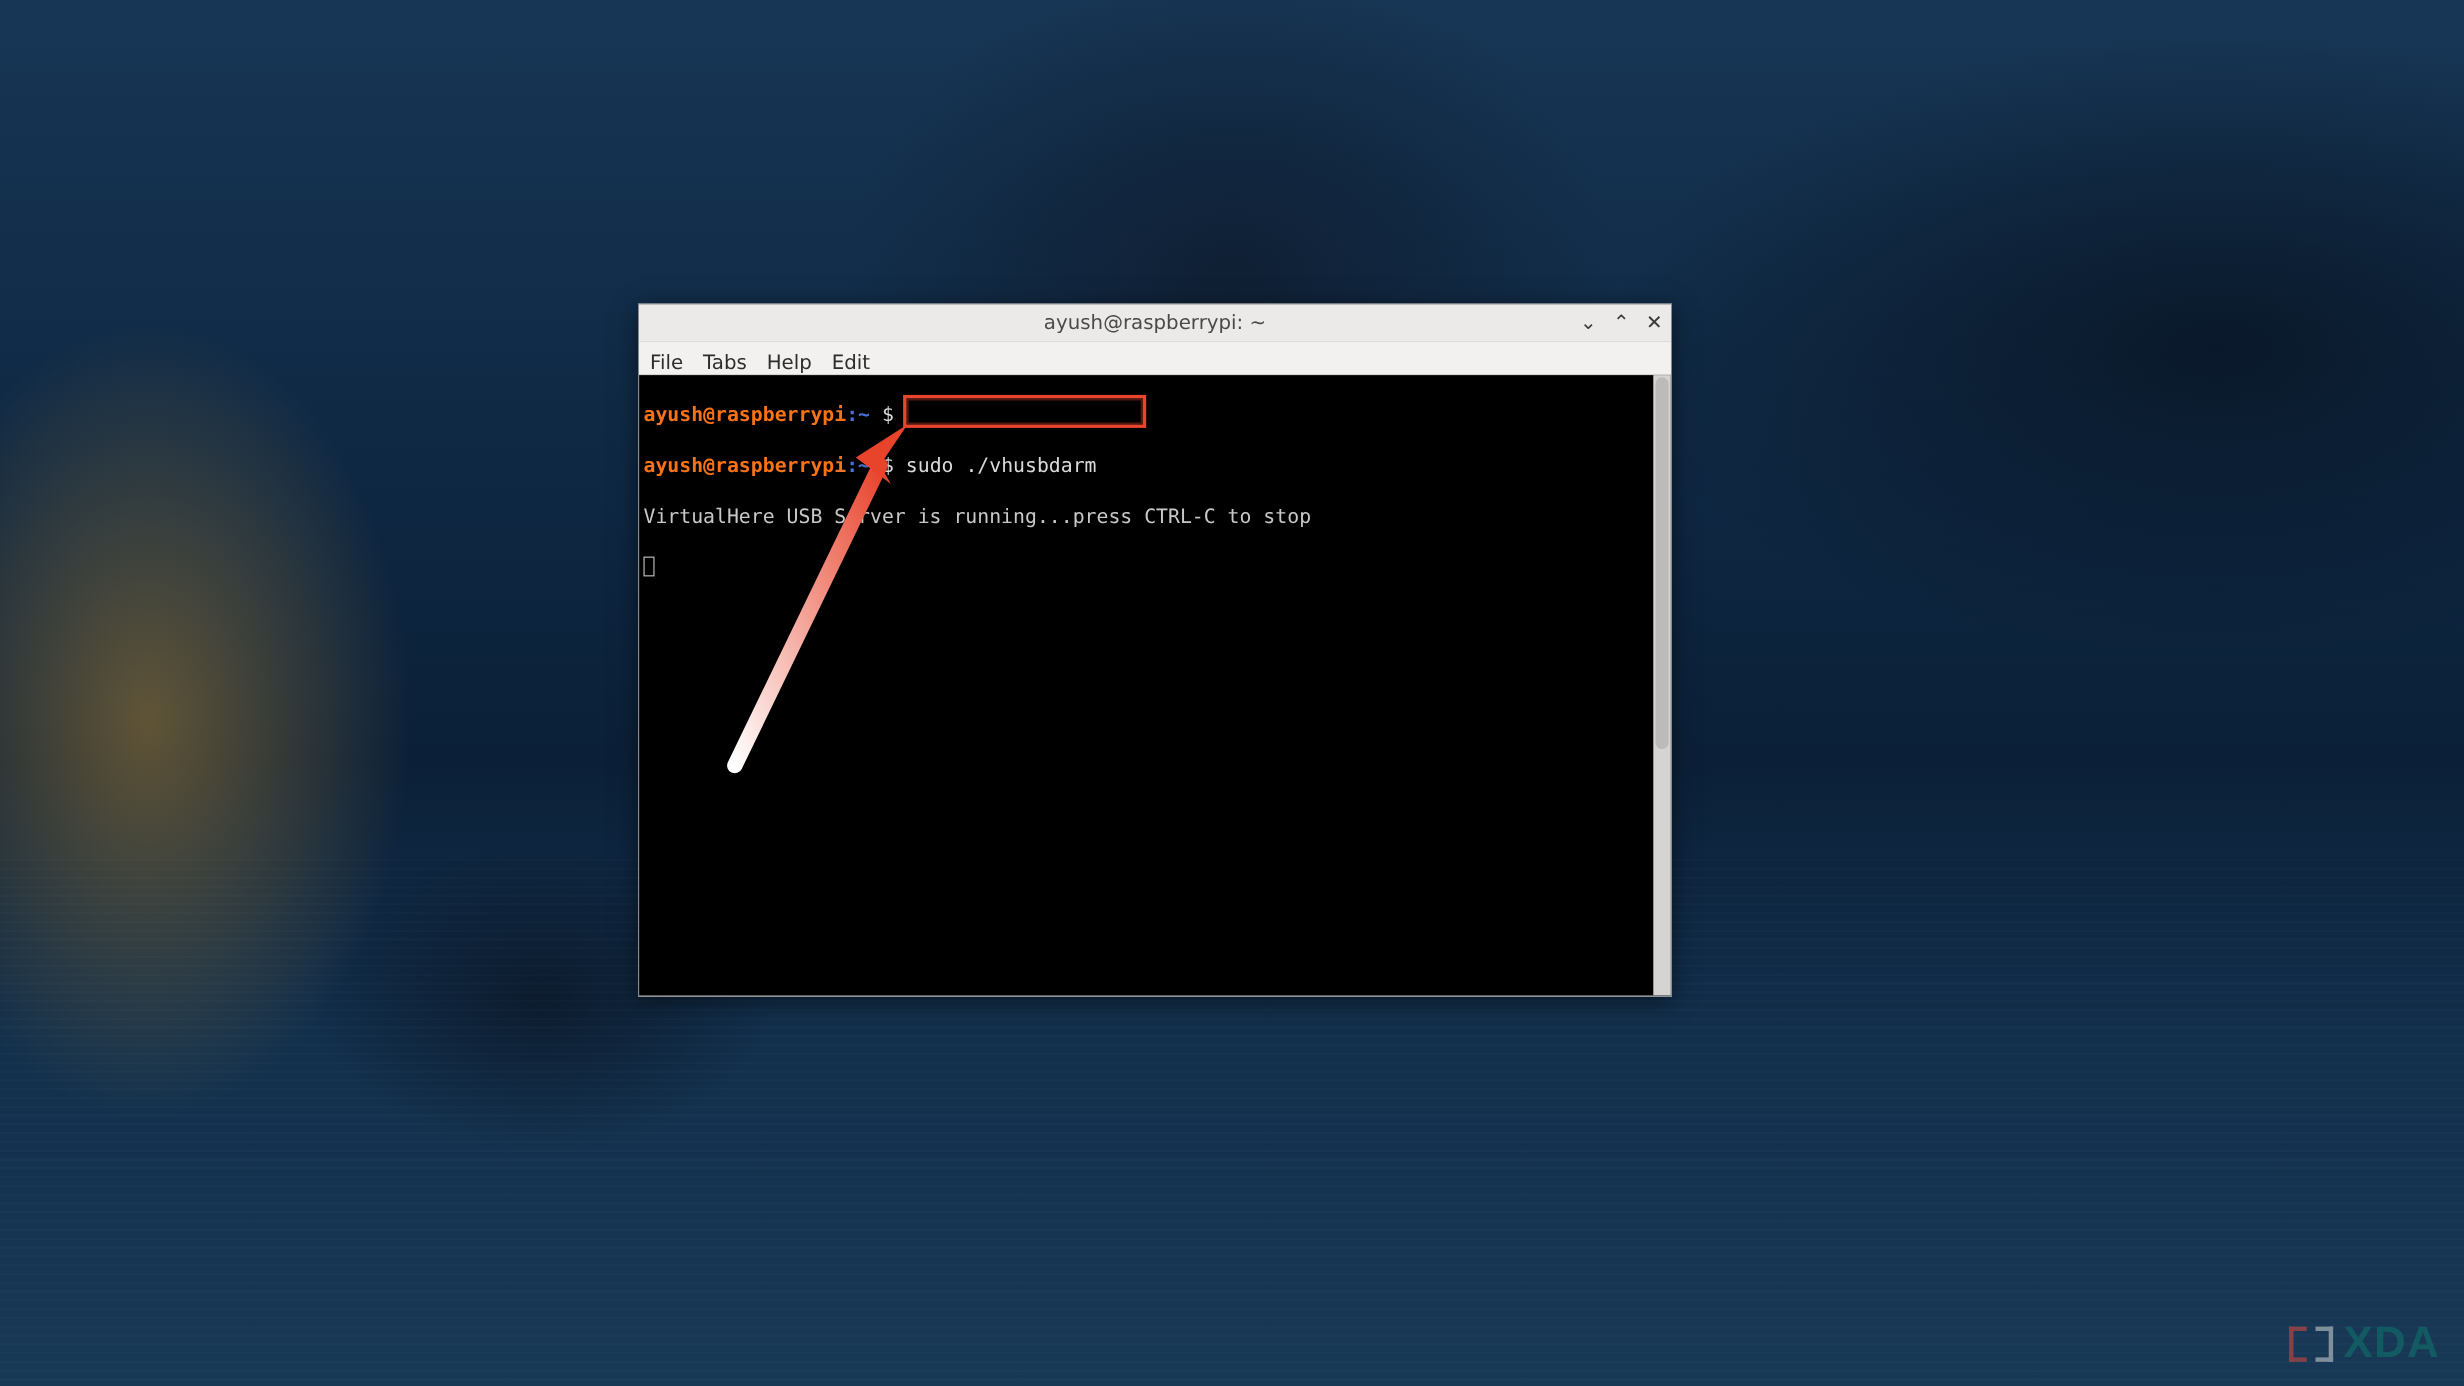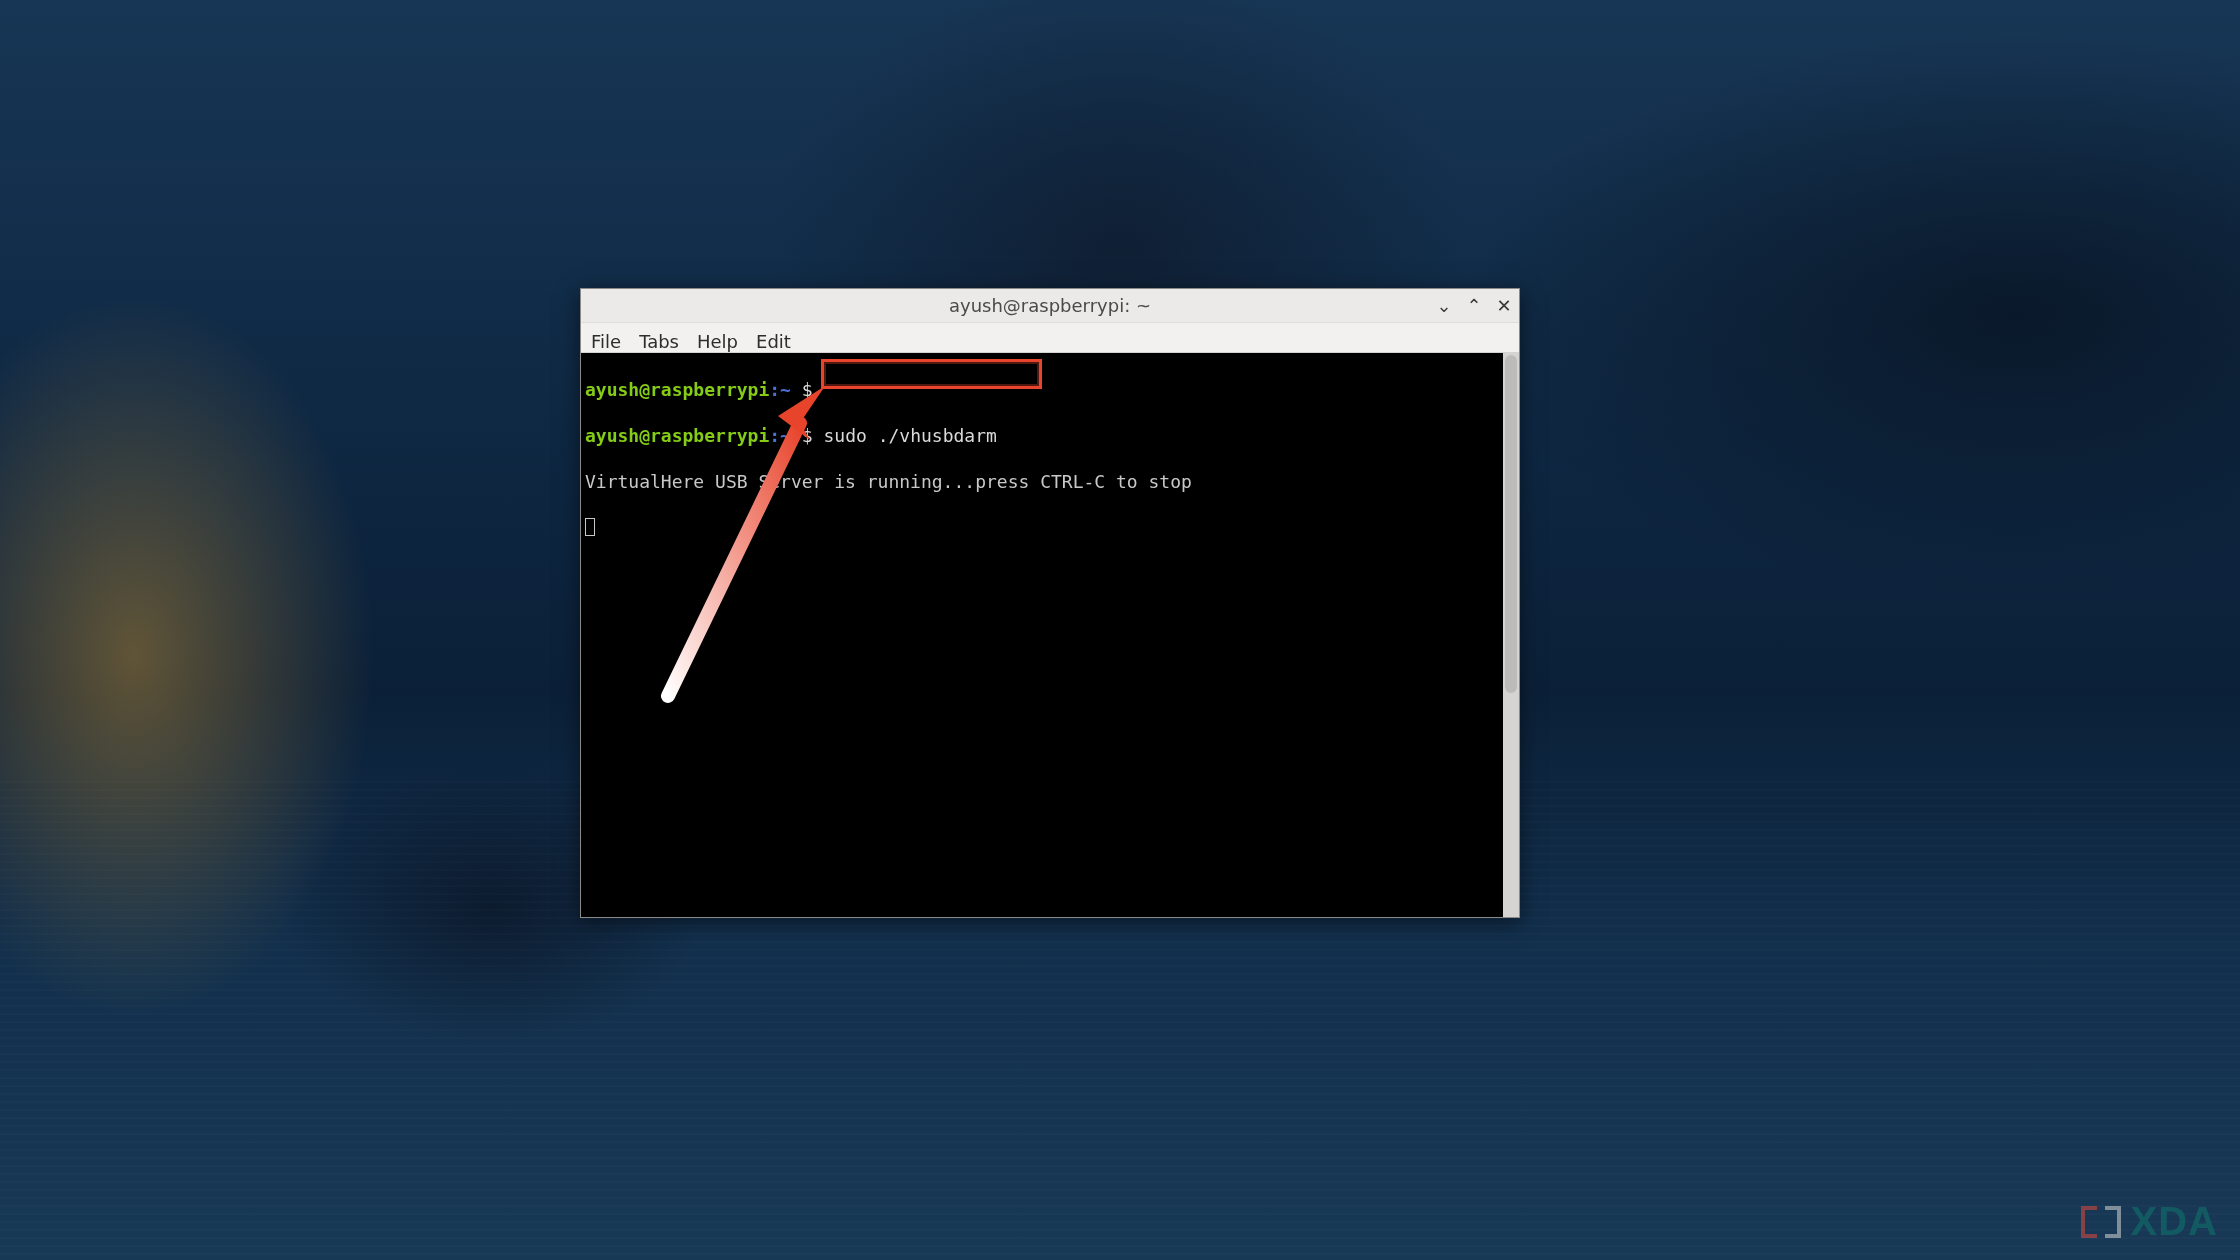--- a/index.html
+++ b/index.html
@@ -32,21 +32,20 @@
       position: absolute;
       left: 580px;
       top: 276px;
       width: 940px;
       height: 630px;
       background: #f2f1f0;
       border: 1px solid #8a8a8a;
       box-shadow: 0 4px 20px rgba(0,0,0,0.5);
       display: flex;
       flex-direction: column;
-      margin-top: 12px;
     }
     .titlebar {
       height: 34px;
       display: flex;
       align-items: center;
       justify-content: center;
       position: relative;
       background: #eceae8;
       border-bottom: 1px solid #ddd;
       color: #4a4a4a;
@@ -87,21 +86,21 @@
       background: #000;
       color: #c8c8c8;
       font-family: "DejaVu Sans Mono", monospace;
       font-size: 18px;
       line-height: 23px;
       padding: 2px 4px;
       position: relative;
       white-space: pre;
       overflow: hidden;
     }
-    .terminal-body .prompt .user { color: #84cc16; font-weight: bold; }
+    .terminal-body .prompt .user { color: #f97316; font-weight: bold; }
     .terminal-body .prompt .path { color: #4a6fd6; font-weight: bold; }
     .terminal-body .prompt .sym  { color: #4a6fd6; font-weight: bold; }
     .terminal-body .cmd { color: #dadada; }
     .terminal-body .output { color: #c8c8c8; }
     .cursor-box {
       display:inline-block; width:10px; height:18px;
       border:1px solid #c8c8c8; margin-top:2px;
     }
     .scroll-gutter {
       position:absolute; right:0; top:0; bottom:0; width:16px;

